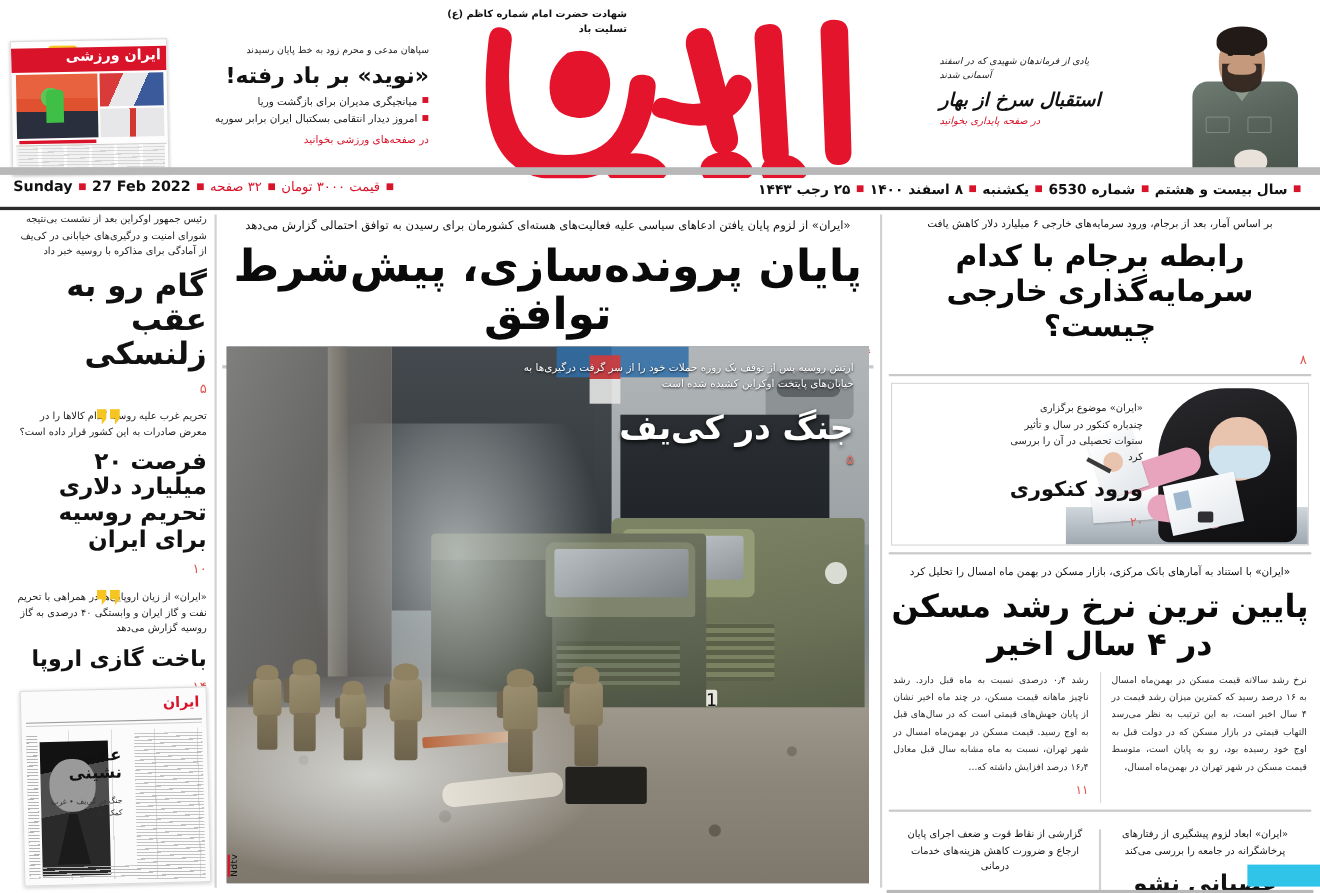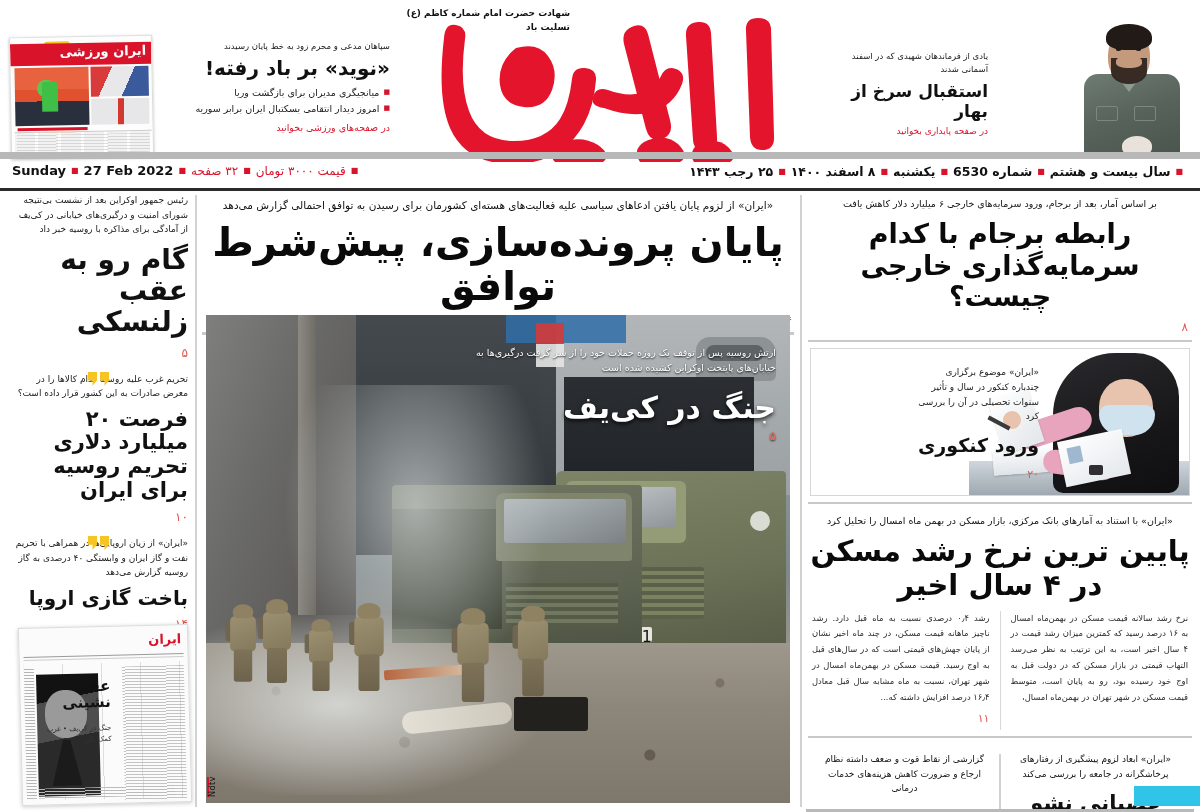--- a/index.html
+++ b/index.html
@@ -66,21 +66,21 @@
   .sp-bullets div:before { content:"\25A0"; color:#d8132a; font-size:7px; margin-left:4px; vertical-align:2px; }
   .sp-read { font-size:9.5px; color:#d8132a; margin-top:4px; }
 
   .logo-wrap { position:absolute; left:398px; top:4px; width:400px; height:158px; }
   .logo-wrap svg { display:block; }
   .condolence {
     position:absolute; left:402px; top:6px; width:168px; text-align:right; direction:rtl;
     font-size:9px; line-height:1.6; color:#111; font-weight:600; z-index:5;
   }
 
-  .memorial { position:absolute; right:212px; top:50px; width:150px; text-align:right; direction:rtl; }
+  .memorial { position:absolute; right:196px; top:50px; width:150px; text-align:left; direction:rtl;font-style:italic; }
   .mem-kicker { font-size:8.5px; line-height:1.55; color:#1a1a1a; }
   .mem-head { font-size:17px; font-weight:bold; margin:5px 0 5px; letter-spacing:-.3px; }
   .mem-read { font-size:9px; color:#d8132a; }
 
   .martyr-photo { position:absolute; right:10px; top:12px; width:120px; height:145px; }
   .mp-body {
     position:absolute; left:14px; top:62px; width:96px; height:83px;
     background:linear-gradient(160deg,#6f7c72 0%,#57635b 48%,#49544d 100%);
     border-radius:14px 14px 4px 4px;
   }
@@ -301,21 +301,21 @@
     background:linear-gradient(90deg,#e4e0d6,#cdc8bb); border-radius:10px; transform:rotate(-6deg); }
   .blackbox { position:absolute; left:308px; bottom:72px; width:74px; height:34px;
     background:#23211e; border-radius:3px; }
   .ph-credit {
     position:absolute; left:2px; bottom:6px; width:12px; height:48px;
     writing-mode:vertical-rl; transform:rotate(180deg);
     font-size:8px; color:#111; letter-spacing:.5px; direction:ltr;
   }
   .ph-credit-bar { position:absolute; left:1px; bottom:6px; width:2px; height:20px; background:#d8132a; }
 
-  .photo-cap { position:absolute; right:14px; top:30px; width:320px; text-align:right; direction:rtl; z-index:6; }
+  .photo-cap { position:absolute; right:14px; top:12px; width:320px; text-align:right; direction:rtl; z-index:6; }
   .pc-kicker { font-size:9.5px; color:#fff; line-height:1.62; text-shadow:0 1px 2px rgba(0,0,0,.9); }
   .pc-head {
     font-size:30px; font-weight:bold; color:#fff; margin-top:14px;
     letter-spacing:-1px; text-shadow:0 2px 4px rgba(0,0,0,.85);
   }
   .pc-pg { color:#e86f62; font-size:12px; margin-top:4px; text-shadow:0 1px 2px rgba(0,0,0,.8); }
 
   
   .r-kicker { font-size:9.5px; direction:rtl; text-align:center; line-height:1.6; padding:3px 4px 0; }
   .r-head {
@@ -650,21 +650,21 @@
       <div class="r-rule"></div>
 
       <div class="two-up">
         <div class="tu">
           <div class="tu-kicker">«ایران» ابعاد لزوم پیشگیری از رفتارهای پرخاشگرانه در جامعه را بررسی می‌کند</div>
           <div class="tu-head">عصبانی نشو حرف بزن!</div>
 
         </div>
         <div class="tu-sep"></div>
         <div class="tu">
-          <div class="tu-kicker">گزارشی از نقاط قوت و ضعف داشته نظام ارجاع و ضرورت کاهش هزینه‌های خدمات درمانی</div>
+          <div class="tu-kicker">گزارشی از نقاط قوت و ضعف اجرای پایان ارجاع و ضرورت کاهش هزینه‌های خدمات درمانی</div>
           <div class="tu-head">زخم کهنه نظام سلامت</div>
 
         </div>
       </div>
     </div>
 
     <div class="cyan-chip"></div>
     <div class="bottom-rule"></div>
   </div>
 </div>

